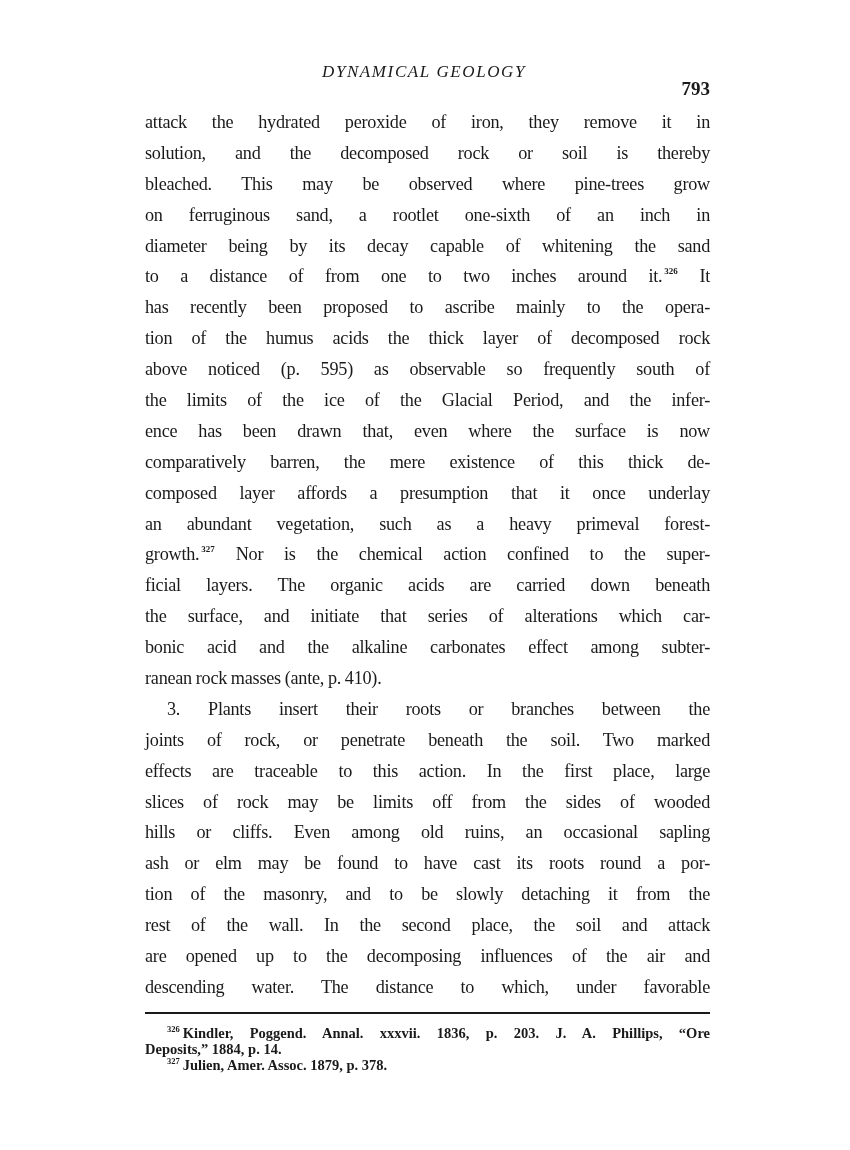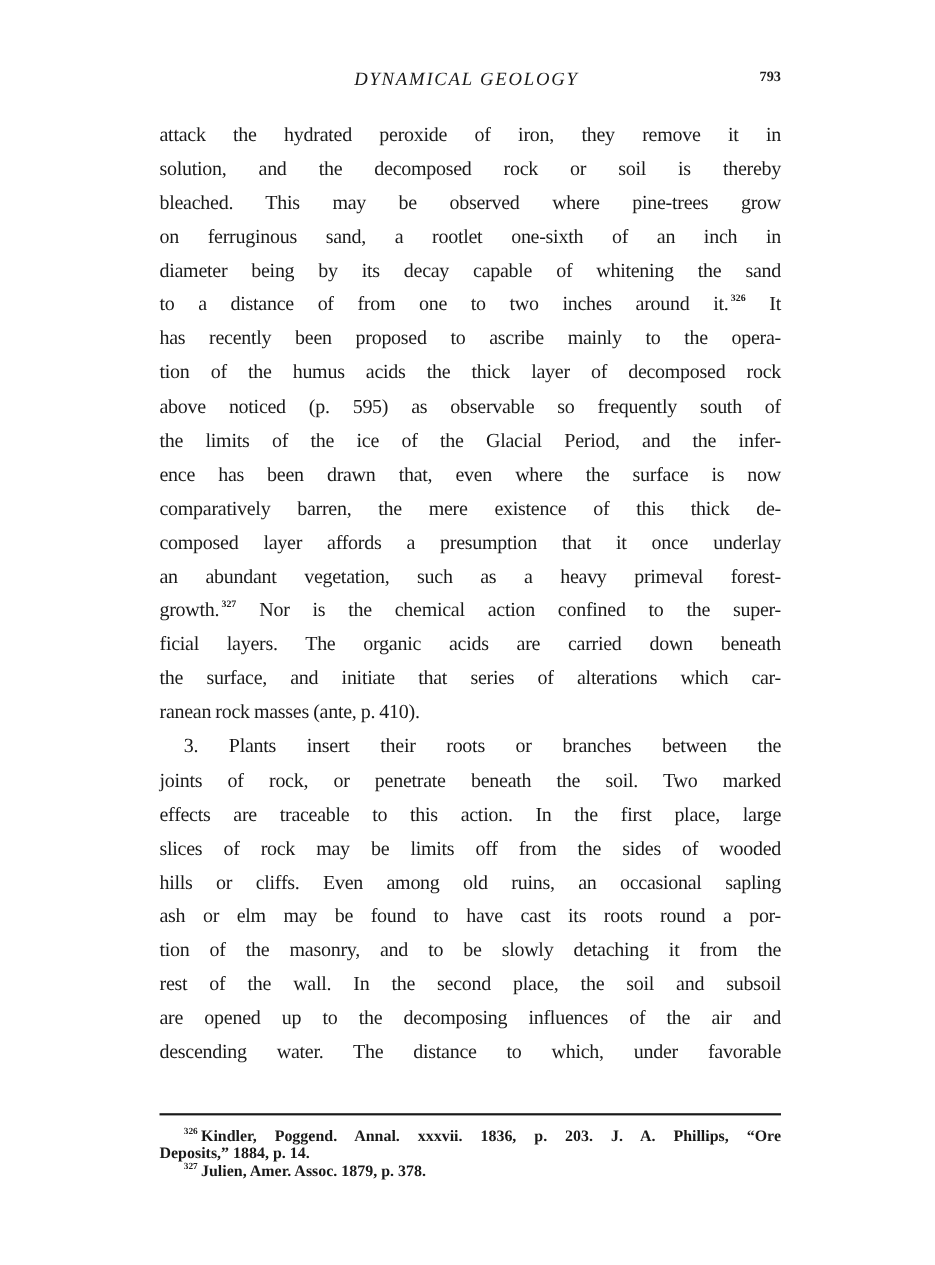--- a/index.html
+++ b/index.html
@@ -34,23 +34,23 @@
       top: 0;
       font-family: "Liberation Serif", "DejaVu Serif", serif;
       font-style: italic;
       font-size: 17px;
       letter-spacing: 1.6px;
       color: #1a1a1a;
     }
     .page-number {
       position: absolute;
       right: 0;
-      top: 0;
+      top: 16px;
       font-family: "Liberation Serif", serif;
-      font-size: 13px;
+      font-size: 19px;
       font-weight: bold;
       color: #1a1a1a;
     }
     .body-text {
       position: absolute;
       left: 145px;
       top: 107px;
       width: 565px;
     }
     .line {
@@ -135,29 +135,30 @@
     <div class="line">tion of the humus acids the thick layer of decomposed rock</div>
     <div class="line">above noticed (p. 595) as observable so frequently south of</div>
     <div class="line">the limits of the ice of the Glacial Period, and the infer-</div>
     <div class="line">ence has been drawn that, even where the surface is now</div>
     <div class="line">comparatively barren, the mere existence of this thick de-</div>
     <div class="line">composed layer affords a presumption that it once underlay</div>
     <div class="line">an abundant vegetation, such as a heavy primeval forest-</div>
     <div class="line"><span>growth.</span><sup class="fnref">327</sup><span>  Nor is the chemical action confined to the super-</span></div>
     <div class="line">ficial layers.  The organic acids are carried down beneath</div>
     <div class="line">the surface, and initiate that series of alterations which car-</div>
+    <div class="line">bonic acid and the alkaline carbonates effect among subter-</div>
     <div class="line last">ranean rock masses (ante, p. 410).</div>
     <div class="line indent">3. Plants insert their roots or branches between the</div>
     <div class="line">joints of rock, or penetrate beneath the soil.  Two marked</div>
     <div class="line">effects are traceable to this action.  In the first place, large</div>
     <div class="line">slices of rock may be limits off from the sides of wooded</div>
     <div class="line">hills or cliffs.  Even among old ruins, an occasional sapling</div>
     <div class="line">ash or elm may be found to have cast its roots round a por-</div>
     <div class="line">tion of the masonry, and to be slowly detaching it from the</div>
-    <div class="line">rest of the wall.  In the second place, the soil and subsoil</div>
+    <div class="line">rest of the wall.  In the second place, the soil and attack</div>
     <div class="line">are opened up to the decomposing influences of the air and</div>
     <div class="line">descending water.  The distance to which, under favorable</div>
   </div>
 
   <div class="rule"></div>
 
   <div class="footnotes">
     <div class="fn-line first"><span class="fn-num">326</span><span>Kindler, Poggend. Annal. xxxvii. 1836, p. 203.  J. A. Phillips, “Ore</span></div>
     <div class="fn-line cont">Deposits,” 1884, p. 14.</div>
     <div class="fn-line single"><span class="fn-num">327</span><span>Julien, Amer. Assoc. 1879, p. 378.</span></div>

